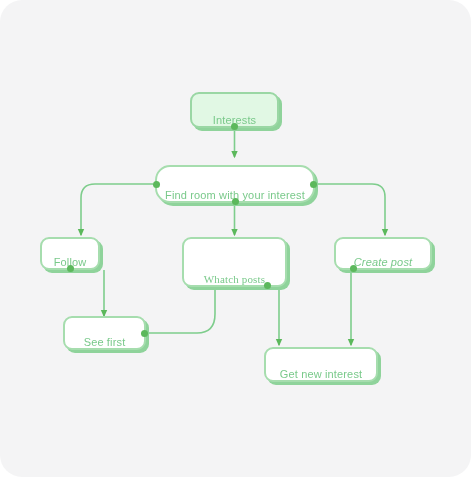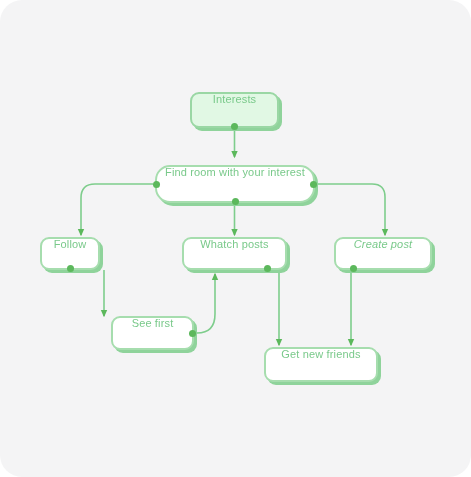--- a/index.html
+++ b/index.html
@@ -31,21 +31,21 @@
     pointer-events: none;
   }
   .flow-node {
     position: absolute;
     box-sizing: border-box;
     border: 2px solid #a6ddae;
     border-radius: 9px;
     background: #ffffff;
     box-shadow: 3px 3px 0 0 #8fd39b;
     display: flex;
-    align-items: flex-start;
+    align-items: flex-end;
     justify-content: center;
     z-index: 3;
   }
   .flow-node.accent {
     background: #e1f8e4;
     border-color: #9ad7a4;
   }
   .node-label {
     font-size: 11px;
     color: #79c98a;
@@ -109,32 +109,32 @@
     <span class="handle h-left"></span>
     <span class="handle h-right"></span>
     <span class="handle h-bottom"></span>
   </div>
 
   <div class="flow-node" style="left:40px; top:237px; width:60px; height:33px;">
     <span class="node-label">Follow</span>
     <span class="handle h-bottom"></span>
   </div>
 
-  <div class="flow-node" style="left:182px; top:237px; width:105px; height:33px;">
+  <div class="flow-node" style="left:182px; top:237px; width:105px; height:50px;font-family:Liberation Serif, serif;">
     <span class="node-label">Whatch posts</span>
     <span class="handle h-bottom-right"></span>
   </div>
 
   <div class="flow-node" style="left:334px; top:237px; width:98px; height:33px;font-style:italic;">
     <span class="node-label">Create post</span>
     <span class="handle h-bottom-left"></span>
   </div>
 
-  <div class="flow-node" style="left:63px; top:316px; width:83px; height:34px;margin-left:48px;">
+  <div class="flow-node" style="left:63px; top:316px; width:83px; height:34px;">
     <span class="node-label">See first</span>
     <span class="handle h-right"></span>
   </div>
 
   <div class="flow-node" style="left:264px; top:347px; width:114px; height:35px;">
-    <span class="node-label">Get new friends</span>
+    <span class="node-label">Get new interest</span>
   </div>
 
 </div>
 
 </body></html>

